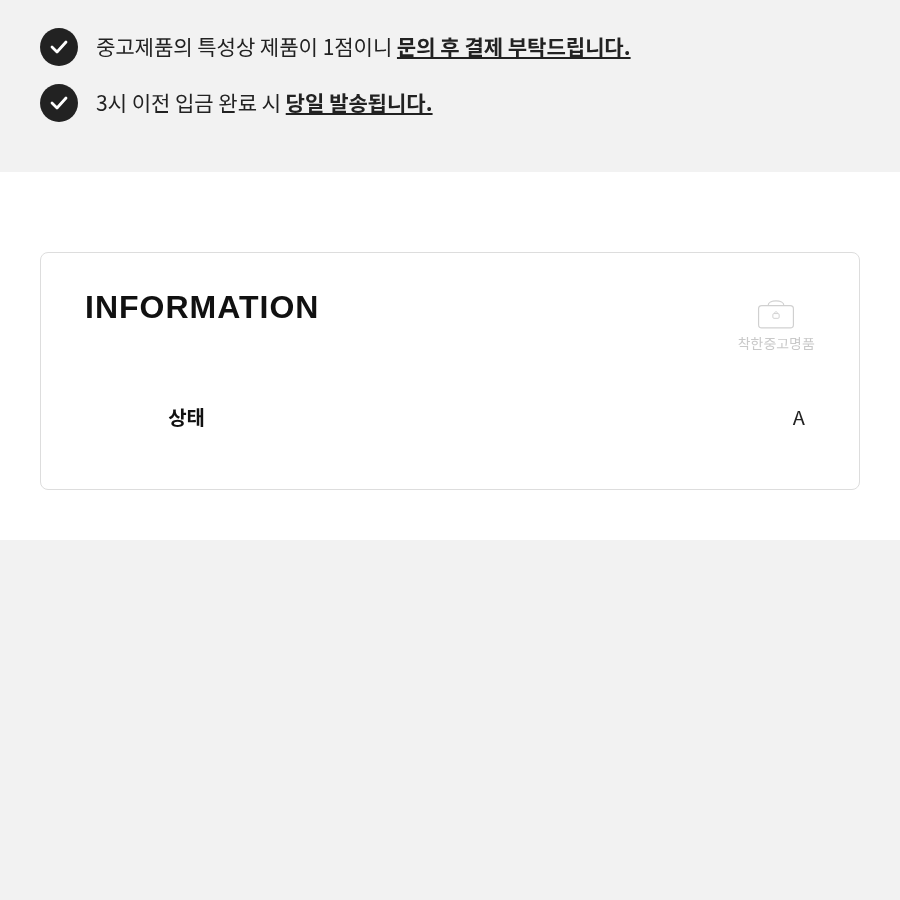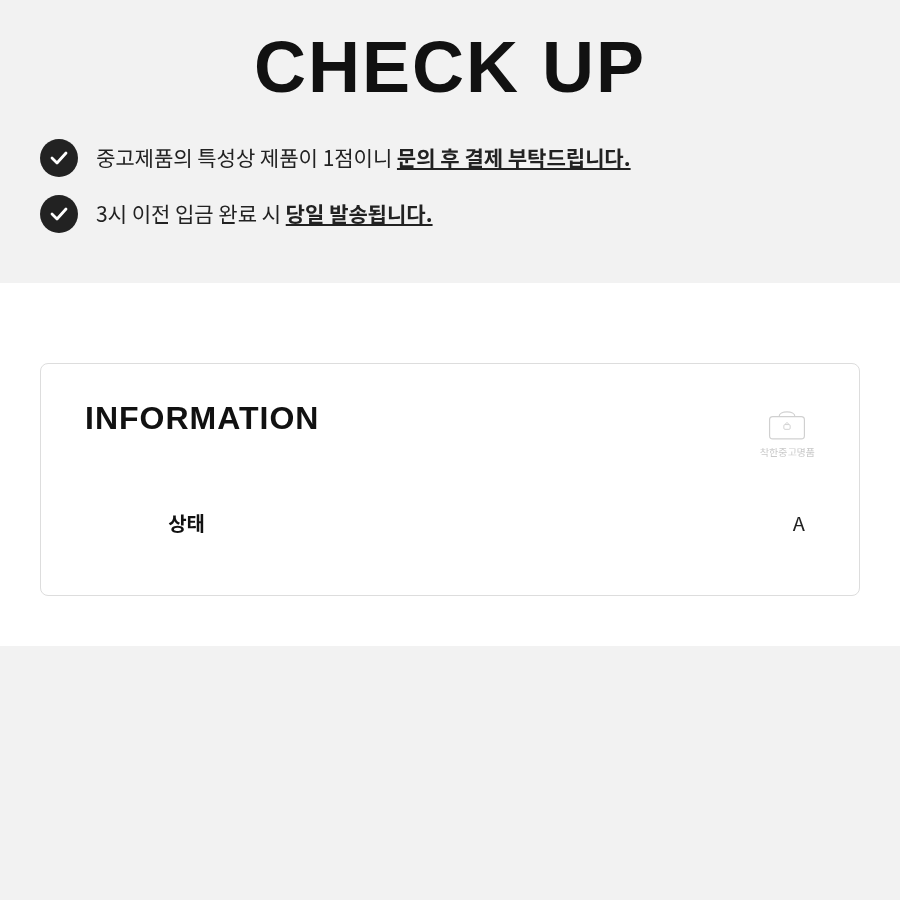--- a/index.html
+++ b/index.html
@@ -117,21 +117,21 @@
       opacity: 0.45;
       margin-top: 4px;
     }
 
     .brand-watermark svg {
       width: 48px;
       height: 38px;
     }
 
     .brand-watermark-text {
-      font-size: 10px;
+      font-size: 14px;
       color: #888;
       text-align: center;
       margin-top: 3px;
       line-height: 1.3;
     }
 
     .info-table {
       width: 100%;
       border-collapse: collapse;
     }
@@ -161,21 +161,20 @@
     .info-table td.value {
       font-weight: 400;
       color: #222;
       padding-left: 20px;
     }
   </style>
 </head>
 <body>
 
 <div class="header-section">
-  <h1 class="main-title">CHECK UP</h1>
 
   <ul class="notice-list">
     <li class="notice-item">
       <span class="check-icon">
         <svg viewBox="0 0 22 22" fill="none" xmlns="http://www.w3.org/2000/svg">
           <polyline points="4,11 9,16 18,6" stroke="white" stroke-width="2.8" stroke-linecap="round" stroke-linejoin="round"></polyline>
         </svg>
       </span>
       <span class="notice-text">
         중고제품의 특성상 제품이 1점이니 <span class="bold-underline">문의 후 결제 부탁드립니다.</span>

